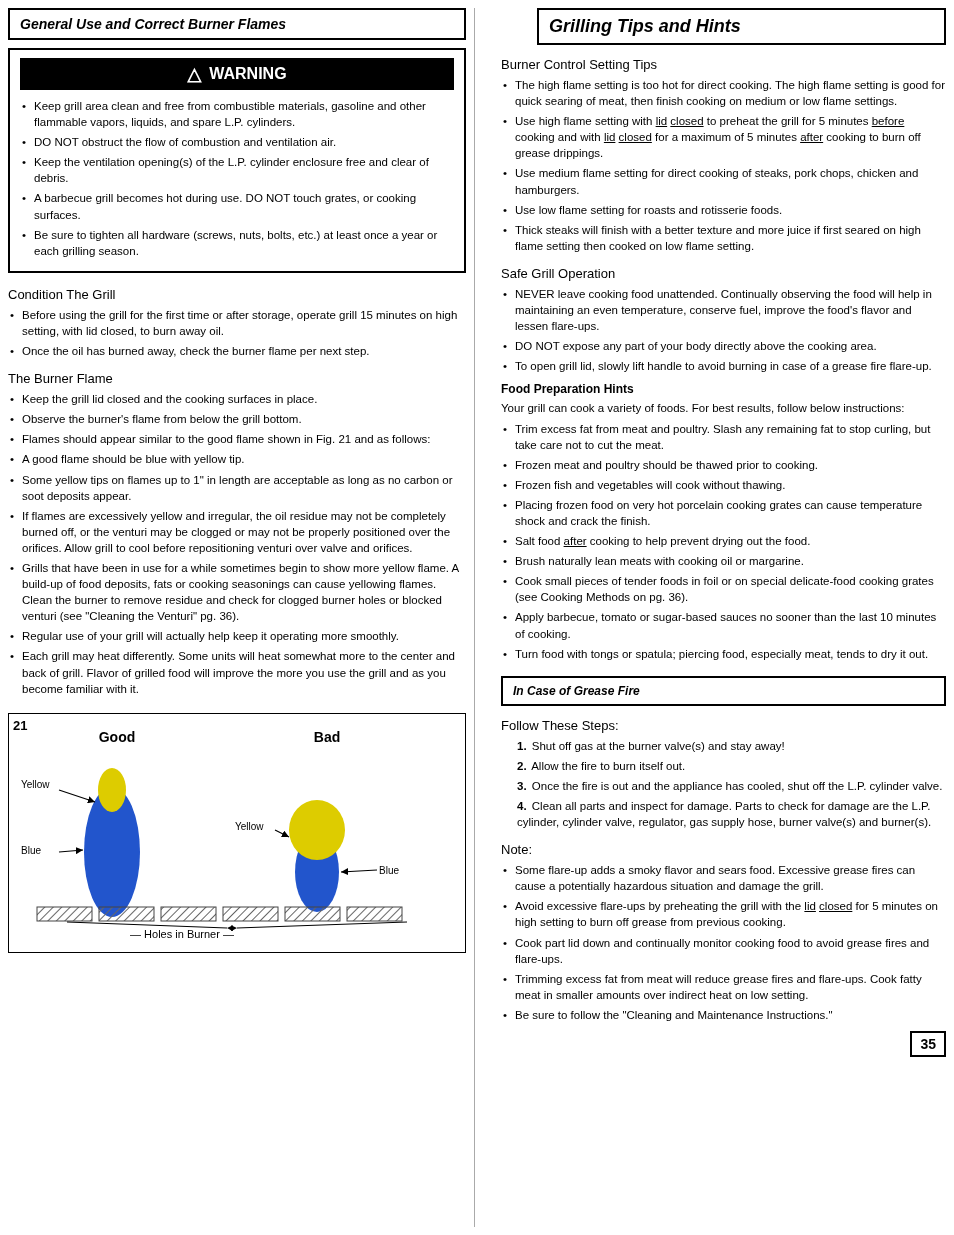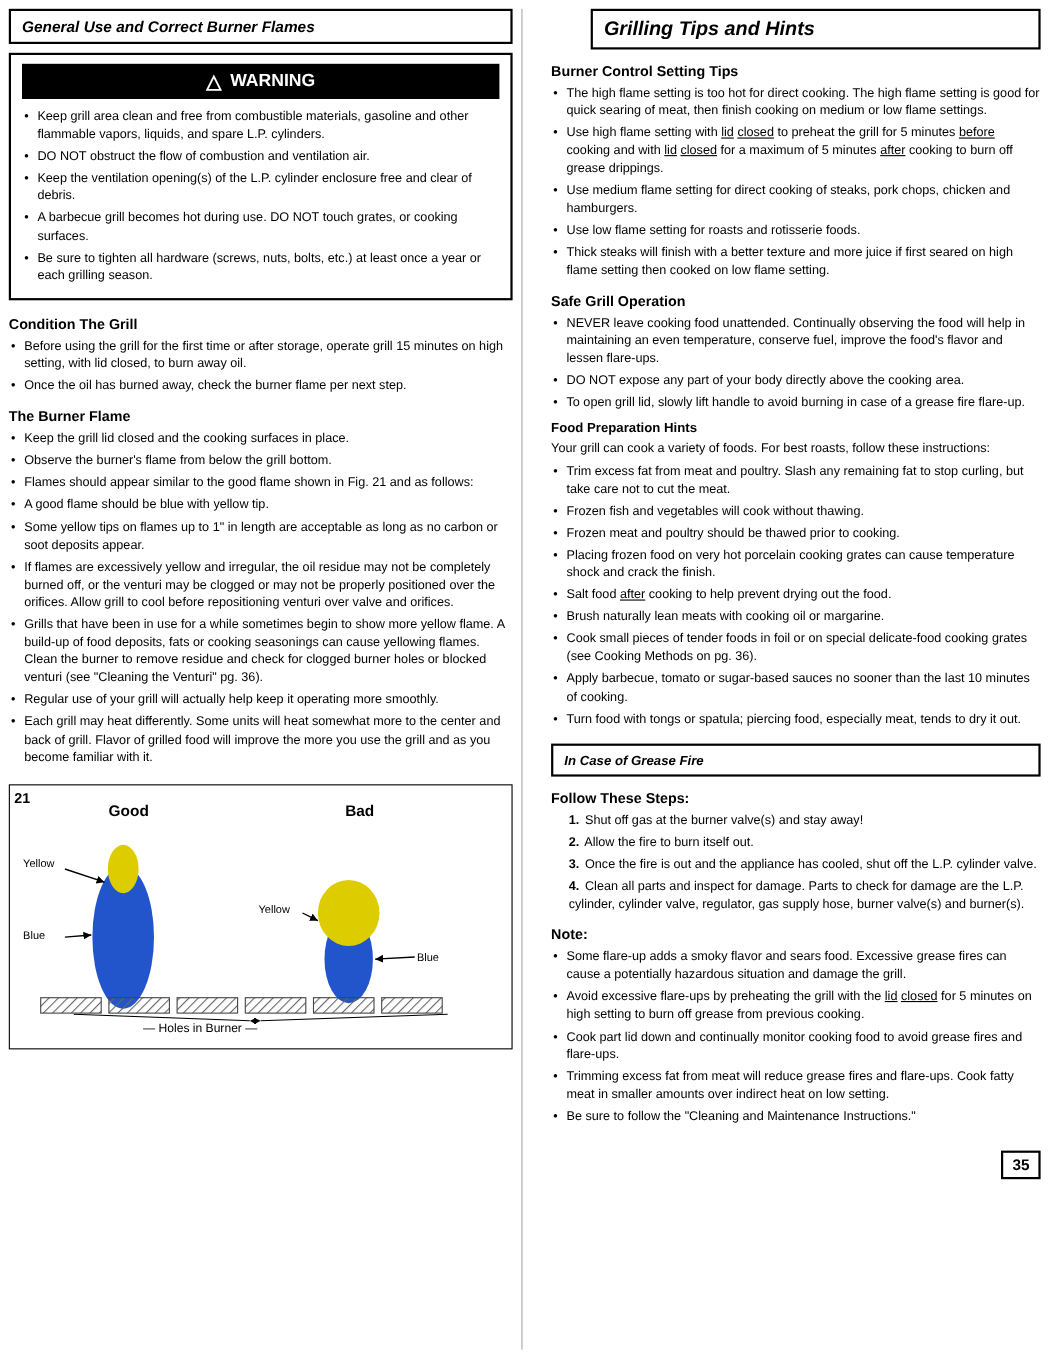--- a/index.html
+++ b/index.html
@@ -86,21 +86,21 @@
       position: relative;
       margin-bottom: 4px;
       line-height: 1.4;
     }
     .bullet-list li::before {
       content: "•";
       position: absolute;
       left: 2px;
     }
     .subsection-title {
-      font-weight: bold;
+      font-weight: normal;
       font-size: 13px;
       margin-top: 12px;
       margin-bottom: 5px;
     }
     .sub-subsection-title {
       font-weight: bold;
       font-size: 12px;
       margin-top: 8px;
       margin-bottom: 4px;
     }
@@ -242,25 +242,25 @@
       </ul>
 
       <div class="subsection-title">Safe Grill Operation</div>
       <ul class="bullet-list">
         <li>NEVER leave cooking food unattended. Continually observing the food will help in maintaining an even temperature, conserve fuel, improve the food's flavor and lessen flare-ups.</li>
         <li>DO NOT expose any part of your body directly above the cooking area.</li>
         <li>To open grill lid, slowly lift handle to avoid burning in case of a grease fire flare-up.</li>
       </ul>
 
       <div class="sub-subsection-title">Food Preparation Hints</div>
-      <p style="margin-bottom:4px; line-height:1.4;">Your grill can cook a variety of foods. For best roasts, follow these instructions:</p>
+      <p style="margin-bottom:4px; line-height:1.4;">Your grill can cook a variety of foods. For best results, follow below instructions:</p>
       <ul class="bullet-list">
         <li>Trim excess fat from meat and poultry. Slash any remaining fat to stop curling, but take care not to cut the meat.</li>
+        <li>Frozen meat and poultry should be thawed prior to cooking.</li>
         <li>Frozen fish and vegetables will cook without thawing.</li>
-        <li>Frozen meat and poultry should be thawed prior to cooking.</li>
         <li>Placing frozen food on very hot porcelain cooking grates can cause temperature shock and crack the finish.</li>
         <li>
           Salt food <span class="underline">after</span> cooking to help prevent drying out the food.
         </li>
         <li>Brush naturally lean meats with cooking oil or margarine.</li>
         <li>Cook small pieces of tender foods in foil or on special delicate-food cooking grates (see Cooking Methods on pg. 36).</li>
         <li>Apply barbecue, tomato or sugar-based sauces no sooner than the last 10 minutes of cooking.</li>
         <li>Turn food with tongs or spatula; piercing food, especially meat, tends to dry it out.</li>
       </ul>
 
@@ -278,18 +278,18 @@
       <ul class="bullet-list">
         <li>Some flare-up adds a smoky flavor and sears food. Excessive grease fires can cause a potentially hazardous situation and damage the grill.</li>
         <li>
           Avoid excessive flare-ups by preheating the grill with the <span class="underline">lid</span> <span class="underline">closed</span> for 5 minutes on high setting to burn off grease from previous cooking.
         </li>
         <li>Cook part lid down and continually monitor cooking food to avoid grease fires and flare-ups.</li>
         <li>Trimming excess fat from meat will reduce grease fires and flare-ups. Cook fatty meat in smaller amounts over indirect heat on low setting.</li>
         <li>Be sure to follow the "Cleaning and Maintenance Instructions."</li>
       </ul>
 
-      <div style="position: relative; margin-top: 28px; text-align: right;">
+      <div style="position: relative; margin-top: 13px; text-align: right;">
         <span style="border: 2px solid #000; padding: 3px 8px; font-weight: bold; font-size: 14px;">35</span>
       </div>
     </div>
   </div>
 </div>
 
 </body></html>

